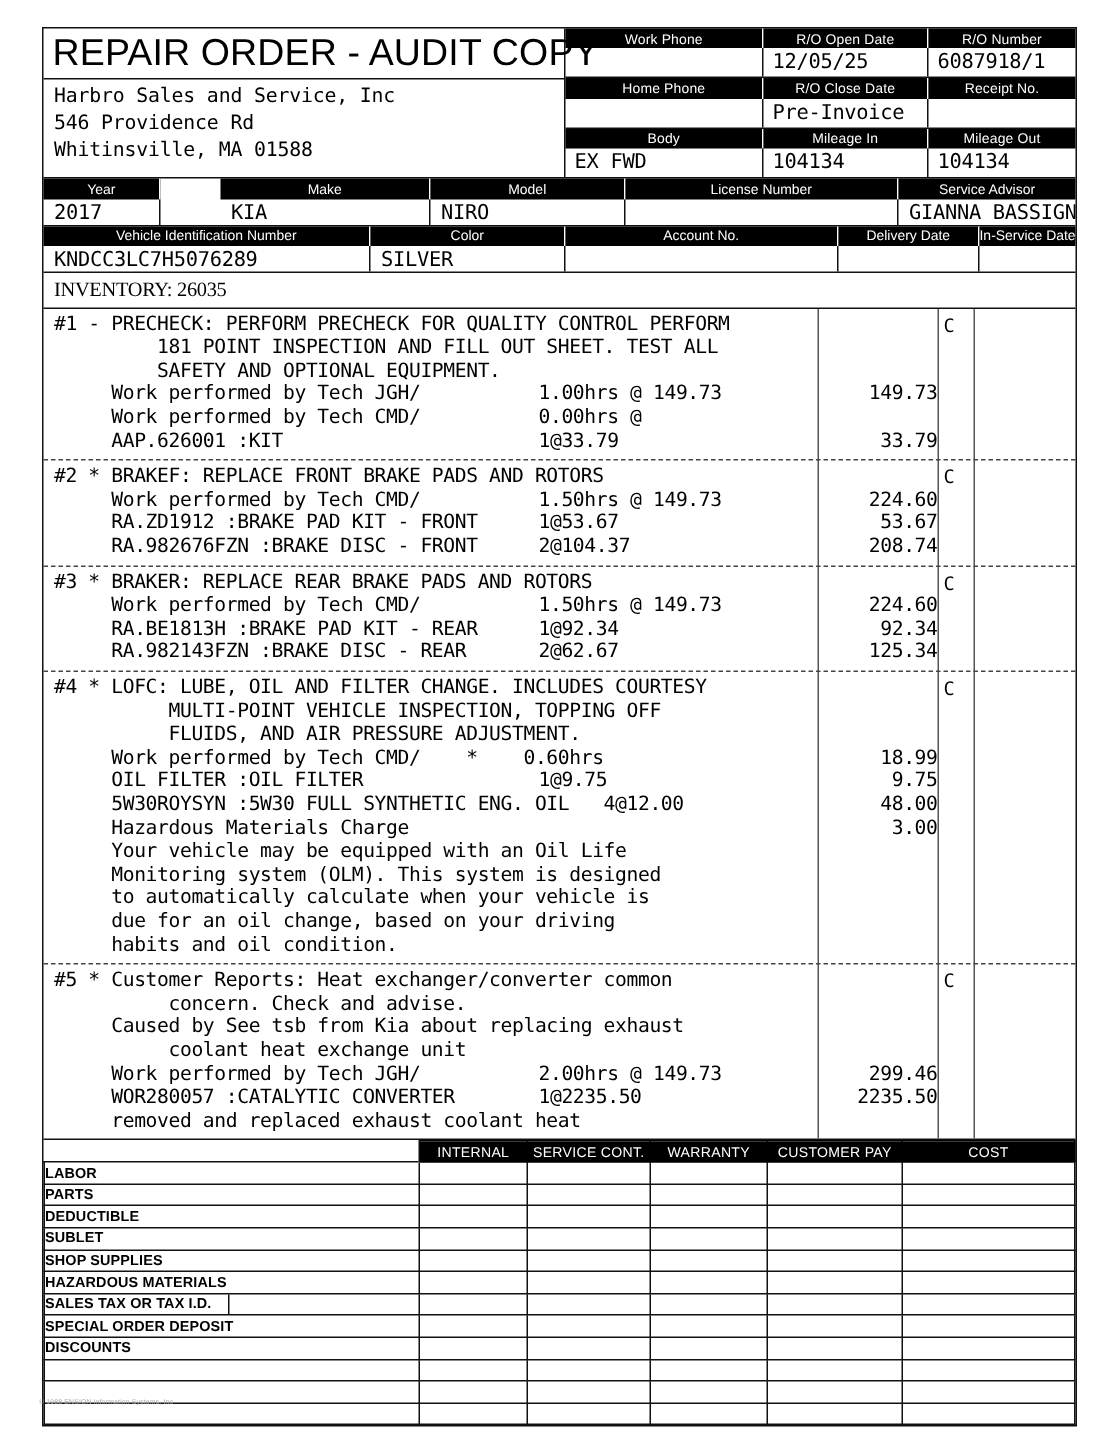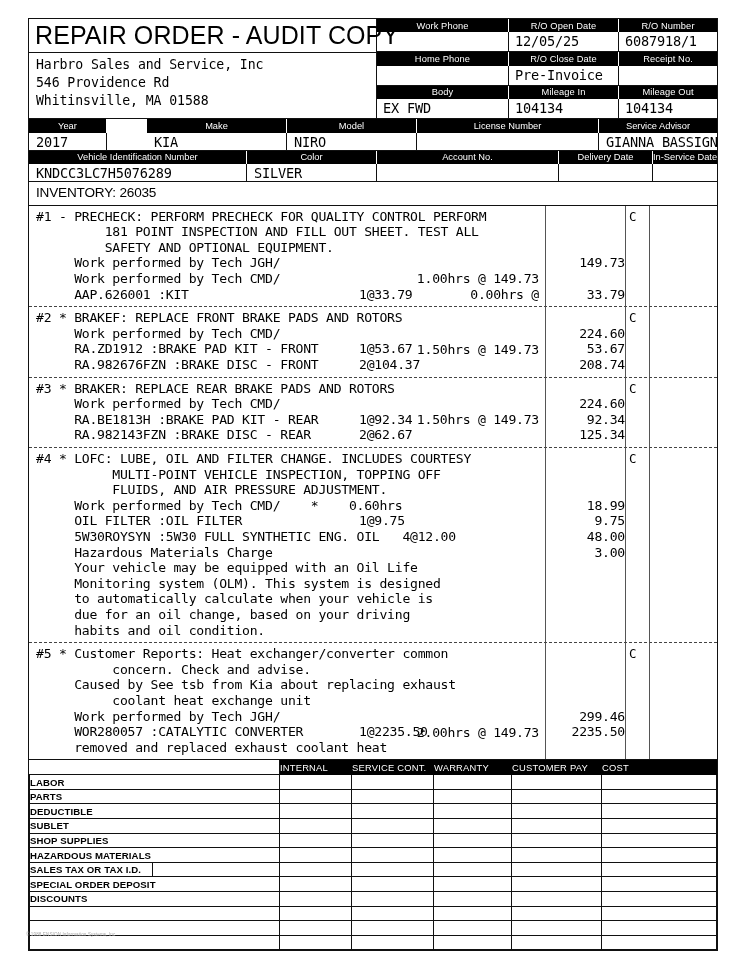--- a/index.html
+++ b/index.html
@@ -142,21 +142,21 @@
   .v-lic   { flex: 0 0 182px; }
   .v-adv   { flex: 1 1 auto; }
 
   .v-vin   { flex: 0 0 218px; }
   .v-color { flex: 0 0 130px; }
   .v-acct  { flex: 0 0 182px; }
   .v-del   { flex: 0 0 94px; }
   .v-ins   { flex: 1 1 auto; }
 
   .inventory {
-    font-family: Liberation Sans, sans-serif;
+    font-family: Liberation Serif, serif;
     font-size: 13.6px;
     line-height: 1.3;
     padding: 2px 0 3px 7px;
     border-bottom: 1.6px solid #111;
     letter-spacing: -0.2px;
     white-space: nowrap;
   }
 
   
   .items {
@@ -202,23 +202,23 @@
   .line .qty {
     position: absolute;
     left: 330px;
     top: 0;
     width: 170px;
     letter-spacing: -0.25px;
   }
   .line .hrs {
     position: absolute;
     left: 330px;
-    top: 16px;
+    top: 0;
     width: 180px;
-    text-align: right;
+    text-align: left;
     letter-spacing: -0.25px;
   }
   .cmark {
     position: absolute;
     left: 600px;
     font-family: "DejaVu Sans Mono", monospace;
     font-size: 12.4px;
     line-height: 13px;
   }
 
@@ -233,21 +233,21 @@
     padding: 0;
     height: 14.6px;
     box-sizing: border-box;
   }
   .totals th {
     background: #000;
     color: #fff;
     font-size: 9.4px;
     font-weight: normal;
     letter-spacing: 0.2px;
-    text-align: left;
+    text-align: center;
     height: 14px;
     border-color: #000;
     border-left: 1.2px solid #fff;
   }
   .totals th.blank {
     background: #fff;
     border: none;
     border-right: 1px solid #111;
   }
   .totals th.first { border-left: 1px solid #111; }

